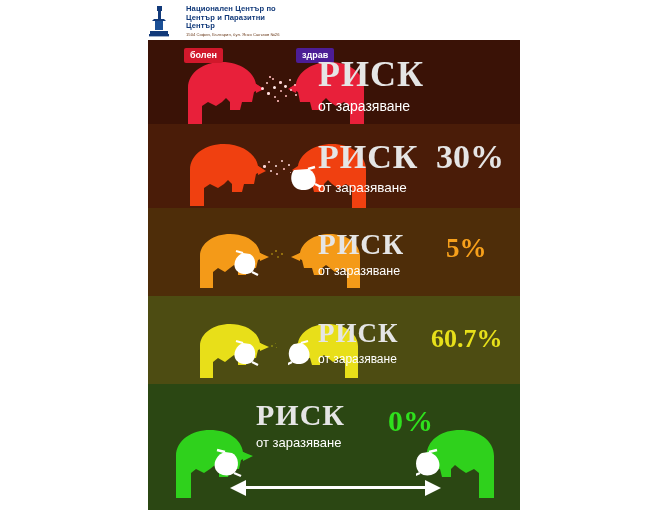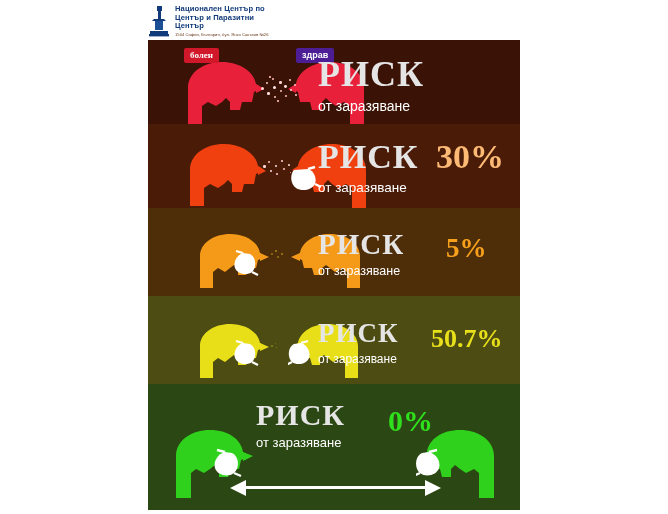--- a/index.html
+++ b/index.html
@@ -1,20 +1,20 @@
 <!DOCTYPE html>
 <html><head>
 <meta charset="utf-8">
 <style>
   html,body{margin:0;padding:0;background:#ffffff;}
   body{width:668px;height:514px;font-family:"Liberation Sans",sans-serif;overflow:hidden;}
   #poster{position:relative;width:668px;height:514px;background:#ffffff;}
 
   
-  .header{position:absolute;left:148px;top:4px;width:300px;height:36px;display:flex;align-items:flex-start;gap:5px;}
+  .header{position:absolute;left:148px;top:4px;width:300px;height:36px;display:flex;align-items:flex-start;gap:16px;}
   .logo{width:22px;height:34px;position:relative;flex:0 0 22px;}
   .logo svg{display:block;}
   .org-text{padding-top:1px;}
   .org-line{font-size:7.6px;font-weight:bold;color:#123a7a;line-height:8.6px;letter-spacing:0.1px;}
   .org-addr{font-size:4.1px;color:#6a3a1a;line-height:6px;margin-top:1.5px;letter-spacing:0.05px;}
 
   
   .bands{position:absolute;left:148px;top:40px;width:372px;height:470px;}
   .band{position:relative;width:100%;box-sizing:border-box;overflow:hidden;}
   .b1{height:84px;background:#3a1206;}
@@ -40,21 +40,21 @@
   
   .r1{left:170px;top:16px;}
   .r1 .risk-word{font-size:36px;}
   .r1 .risk-sub{font-size:14px;margin-top:7px;}
   .p1{position:absolute;left:287px;top:15px;font-size:37px;color:#ff2d1a;}
 
   
   .r2{left:170px;top:16px;}
   .r2 .risk-word{font-size:34px;}
   .r2 .risk-sub{font-size:13.5px;margin-top:7px;}
-  .p2{position:absolute;left:288px;top:16px;font-size:34px;color:#fdba74;}
+  .p2{position:absolute;left:288px;top:16px;font-size:34px;color:#e5e5e5;}
 
   
   .r3{left:170px;top:22px;}
   .r3 .risk-word{font-size:29px;}
   .r3 .risk-sub{font-size:12.5px;margin-top:6px;}
   .p3{position:absolute;left:298px;top:27px;font-size:27px;color:#f7a01b;}
 
   
   .r4{left:170px;top:24px;}
   .r4 .risk-word{font-size:27px;}
@@ -71,21 +71,21 @@
   .arrow-wrap{position:absolute;left:80px;top:88px;width:215px;height:30px;}
   .arrow-line{position:absolute;left:18px;top:14px;width:180px;height:3px;background:#ffffff;}
   .arrow-l,.arrow-r{position:absolute;top:8px;width:0;height:0;border-top:8px solid transparent;border-bottom:8px solid transparent;}
   .arrow-l{left:2px;border-right:16px solid #ffffff;}
   .arrow-r{right:2px;border-left:16px solid #ffffff;}
   .dist-label{position:absolute;left:0;top:0;width:215px;text-align:center;font-family:"Liberation Serif",serif;font-weight:bold;font-size:24px;color:#ffffff;background:transparent;}
   .dist-holder{position:absolute;left:80px;top:84px;width:215px;text-align:center;}
 
   
   .tag{position:absolute;font-size:9px;font-weight:bold;color:#ffffff;padding:2px 6px 3px 6px;border-radius:2px;}
-  .tag-sick{left:36px;top:8px;background:#d1182b;font-family:Liberation Serif, serif;}
+  .tag-sick{left:36px;top:8px;background:#d1182b;}
   .tag-well{left:148px;top:8px;background:#4c1d95;}
 </style>
 </head>
 <body>
 
 <div id="poster">
 
   <div class="header">
     <div class="logo">
       <svg width="22" height="34" viewBox="0 0 22 34">
@@ -242,21 +242,21 @@
       </div>
       <div class="spray" style="left:122px;top:46px;width:10px;height:8px;">
         <span style="left:1px;top:3px;width:1.8px;height:1.8px;background:#8b8a10;"></span>
         <span style="left:5px;top:1px;width:1.4px;height:1.4px;background:#7e7d0e;"></span>
         <span style="left:6px;top:5px;width:1.4px;height:1.4px;background:#8b8a10;"></span>
       </div>
       <div class="risk-block r4">
         <div class="risk-word">РИСК</div>
         <div class="risk-sub">от заразяване</div>
       </div>
-      <div class="pct p4">50.7%</div>
+      <div class="pct p4">60.7%</div>
     </div>
 
     <div class="band b5">
       <div class="head" style="left:20px;top:40px;">
         <svg width="86" height="74" viewBox="0 0 86 74">
           <path d="M8 74 L8 32 C8 16 24 6 42 6 C60 6 73 15 75 28 L82 32 L73 36 L71 45 L62 45 L60 53 L51 53 L51 45 L47 41 L42 45 L36 49 L28 45 L23 49 L23 74 Z" fill="#2fd11c"></path>
           <path d="M75 28 L85 32 L75 37 Z" fill="#2fd11c"></path>
           <path d="M64 29 C71 32 72 44 66 49 C60 54 49 51 47 44 C45 37 50 30 57 28 Z" fill="#ffffff"></path>
           <path d="M57 28 L49 26" stroke="#ffffff" stroke-width="2.4" fill="none"></path>
           <path d="M66 49 L73 52" stroke="#ffffff" stroke-width="2.4" fill="none"></path>

